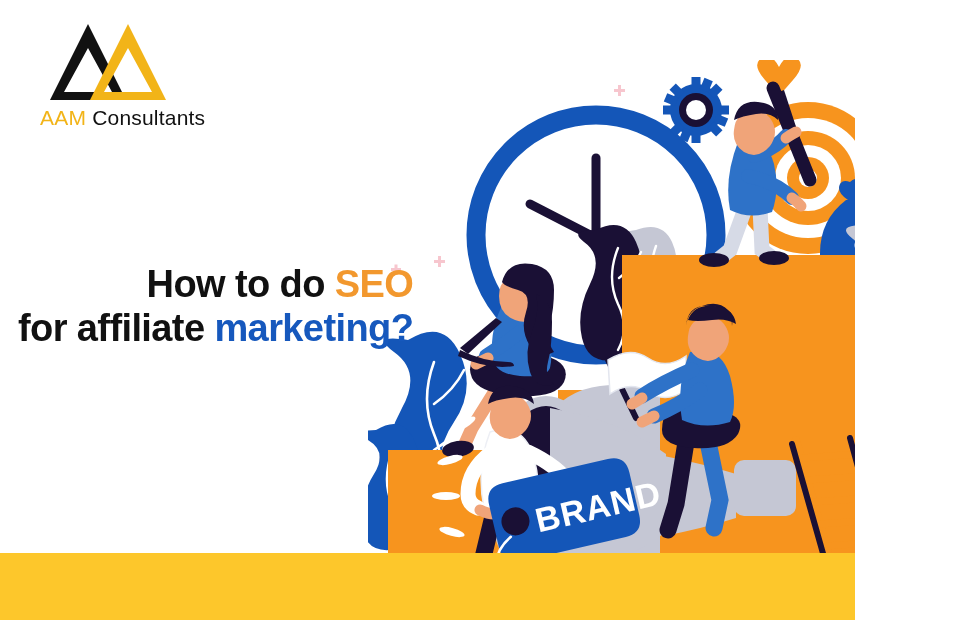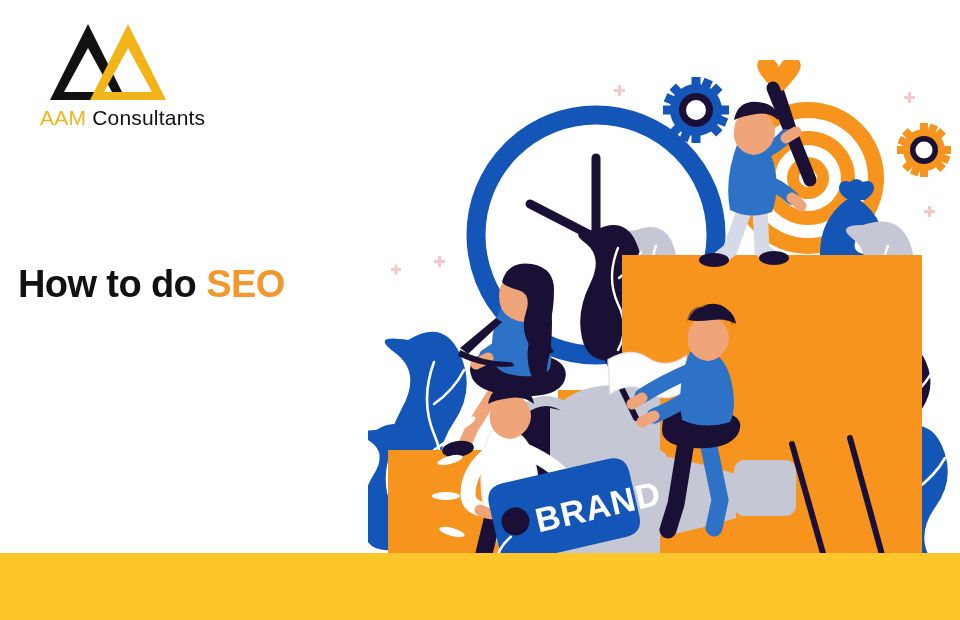--- a/index.html
+++ b/index.html
@@ -1,21 +1,21 @@
 <!DOCTYPE html>
 <html><head>
 <meta charset="utf-8">
 <title>AAM Consultants — SEO for Affiliate Marketing Banner</title>
 <style>
   html,body{margin:0;padding:0;background:#fff;}
   body{font-family:"Liberation Sans",sans-serif;}
 
   #banner{
     position:relative;
-    width:960px;height:620px;
+    width:855px;height:620px;
     background:#ffffff;
     overflow:hidden;
   }
 
   
   .footer-band{
     position:absolute;left:0;bottom:0;width:960px;height:67px;
     background:#FDC72B;
     z-index:40;
   }
@@ -67,20 +67,21 @@
         <path d="M80 2 L118 78 L42 78 Z M80 26 L104 70 L56 70 Z" fill="#F2B418" fill-rule="evenodd"></path>
       </svg>
     </div>
     <div class="logo-wordmark">
       <span class="logo-aam">AAM</span><span class="logo-cons"> Consultants</span>
     </div>
   </div>
 
   <div class="headline">
     <span class="hl-line"><span>How to do </span><span class="hl-seo">SEO</span></span>
+    <span class="hl-line"><span>for affiliate </span><span class="hl-marketing">marketing?</span></span>
   </div>
 
   <div class="illustration">
     <span class="art-caption">Flat illustration of orange staircase with people, clock, target with dart, megaphone, money bag and BRAND tag</span>
 
     <svg width="592" height="520" viewBox="0 0 592 520" xmlns="http://www.w3.org/2000/svg">
       <defs>
         <clipPath id="frameClip">
             <rect x="0" y="0" width="592" height="520"></rect>
           </clipPath>

